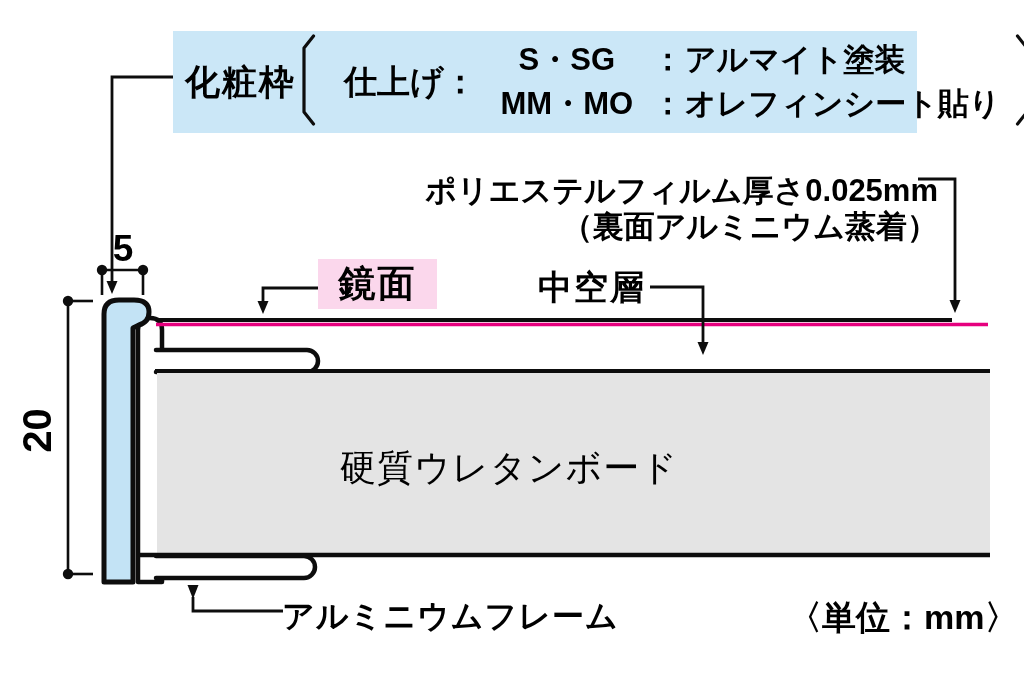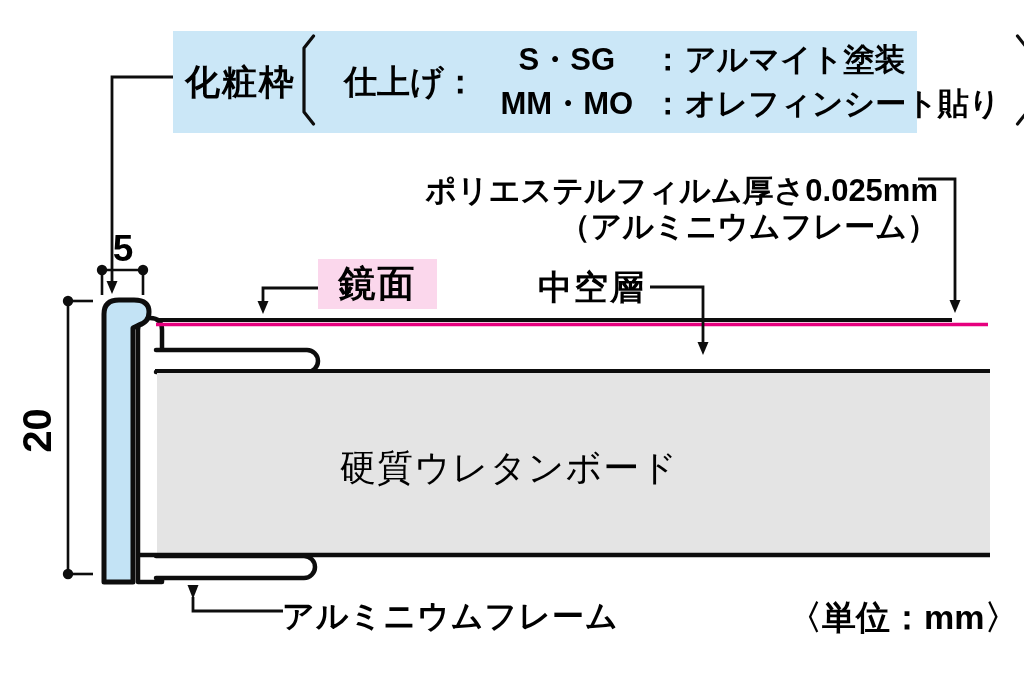--- a/index.html
+++ b/index.html
@@ -111,21 +111,21 @@
     </div>
     <span class="big-paren" style="margin-left:14px;">
       <svg width="16" height="92" viewBox="0 0 16 92">
         <path d="M2.5,2 L12,14 L12,78 L2.5,90" fill="none" stroke="#0d0d0d" stroke-width="3.2" stroke-linejoin="round" stroke-linecap="round"></path>
       </svg>
     </span>
   </div>
 
   <div class="abs film-label">
     <div>ポリエステルフィルム厚さ0.025mm</div>
-    <div>（アルミニウムフレーム）</div>
+    <div>（裏面アルミニウム蒸着）</div>
   </div>
 
   <div class="abs hollow-label">中空層</div>
 
   <div class="abs mirror-label">
     <span>鏡面</span>
   </div>
 
   <div class="abs board-label">硬質ウレタンボード</div>
 

